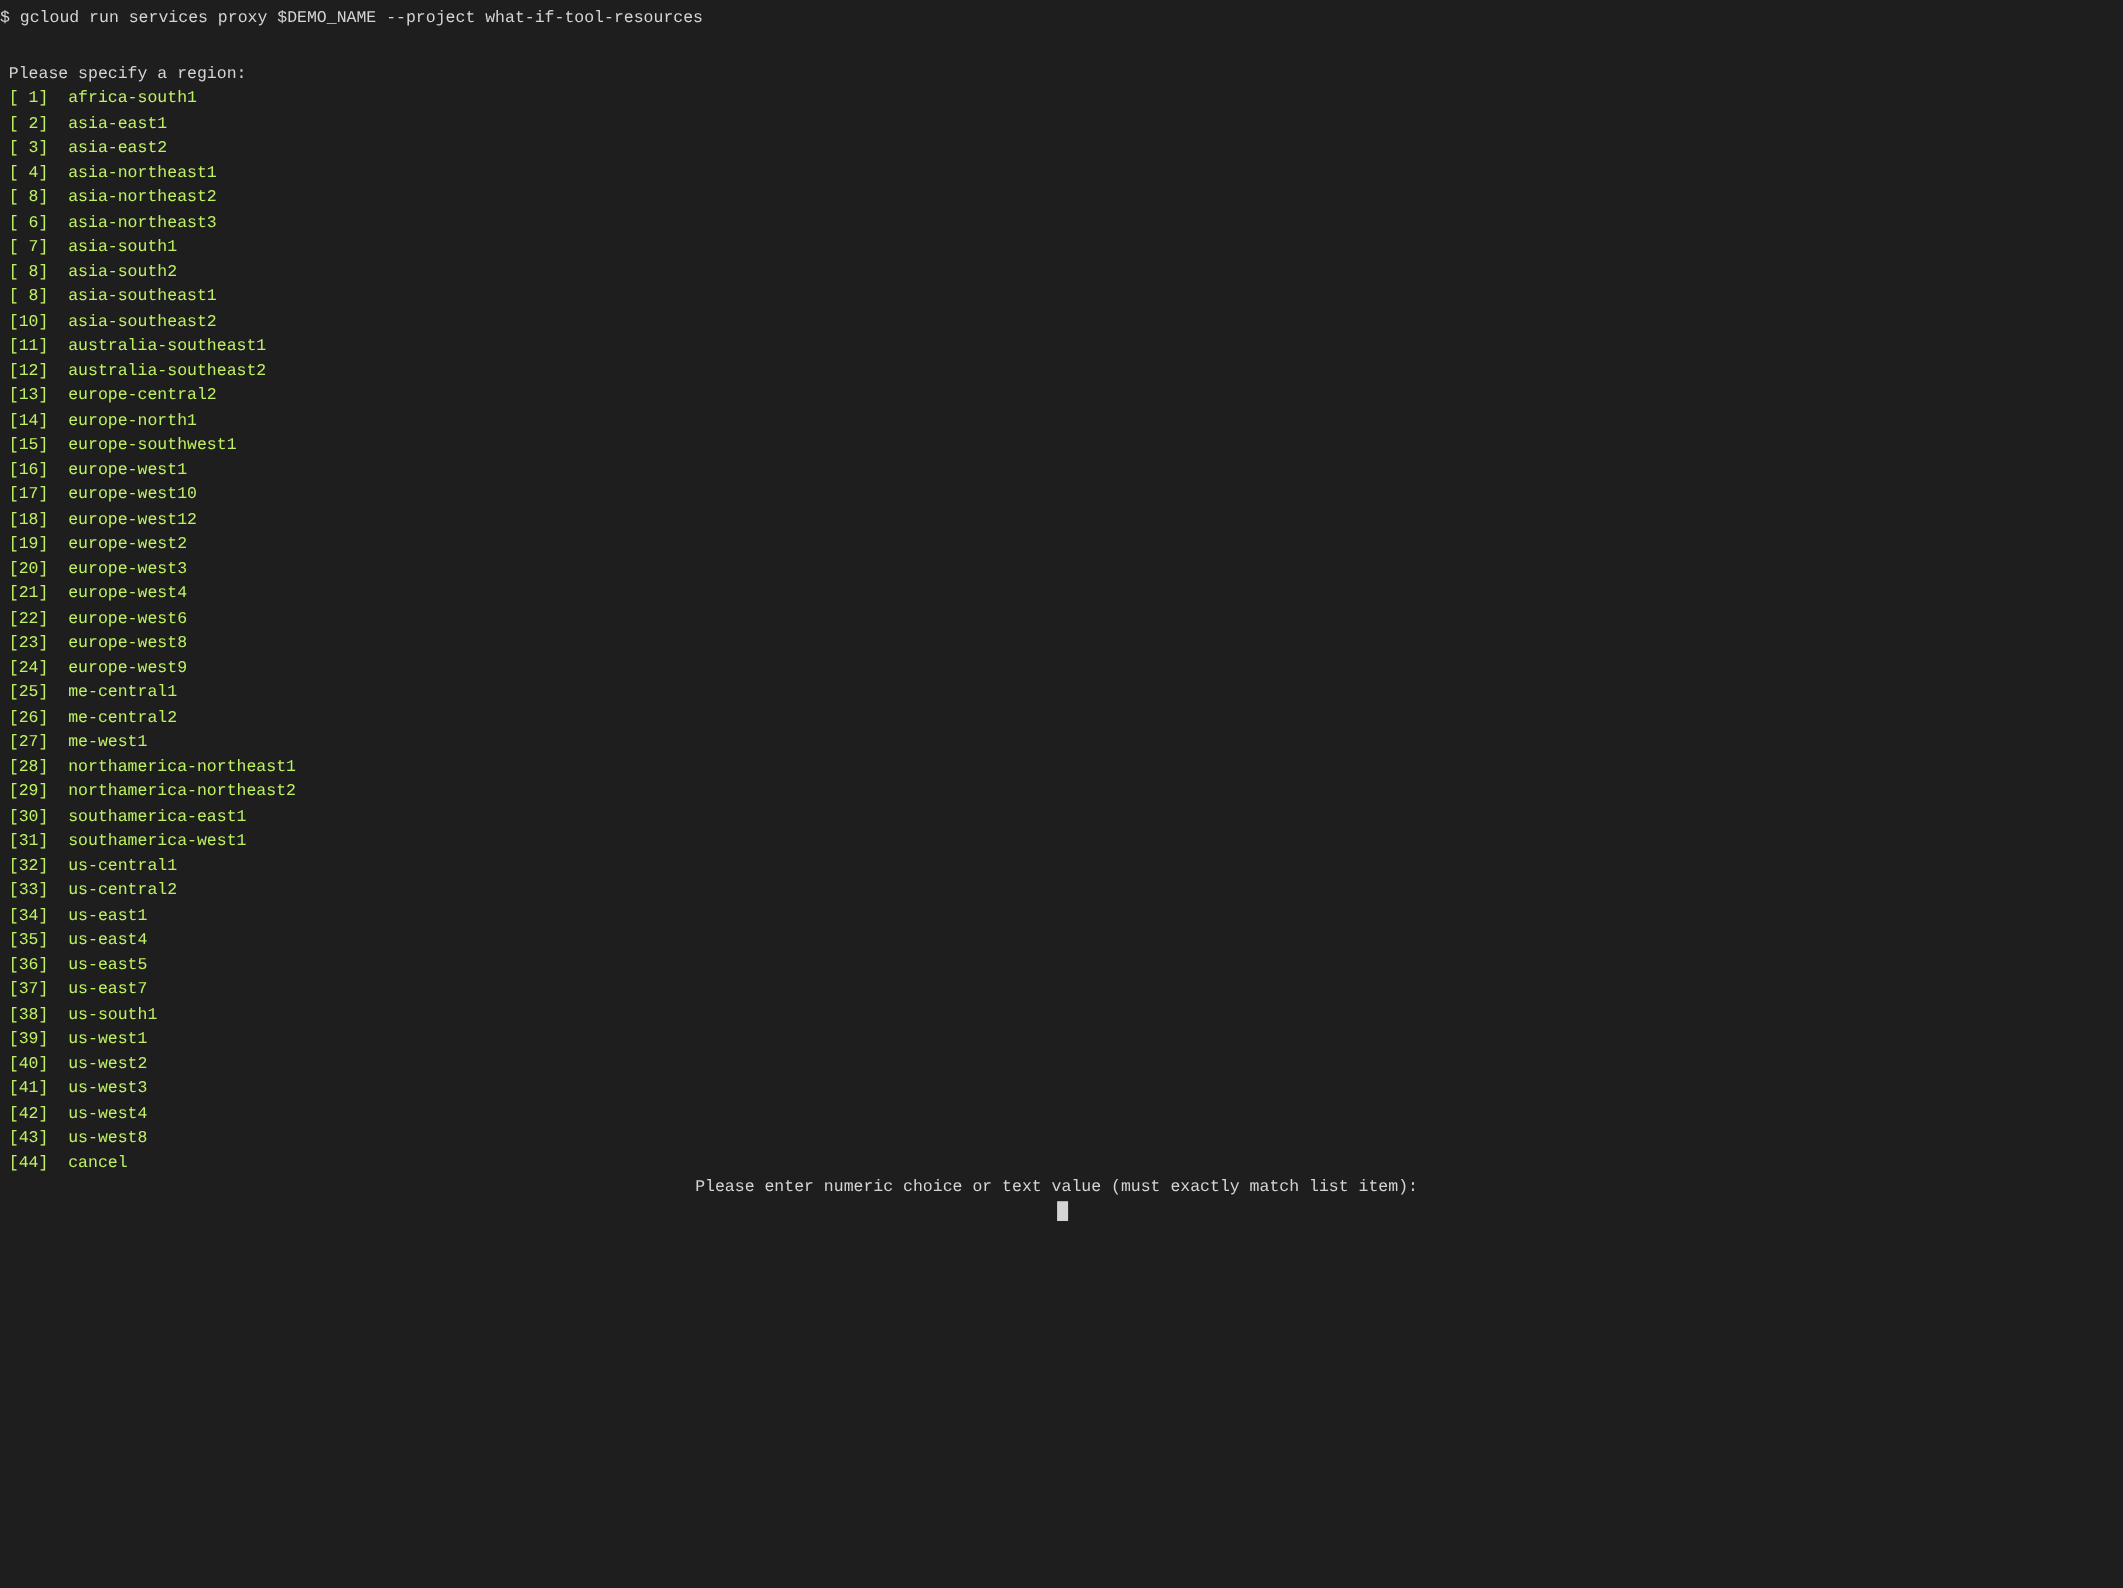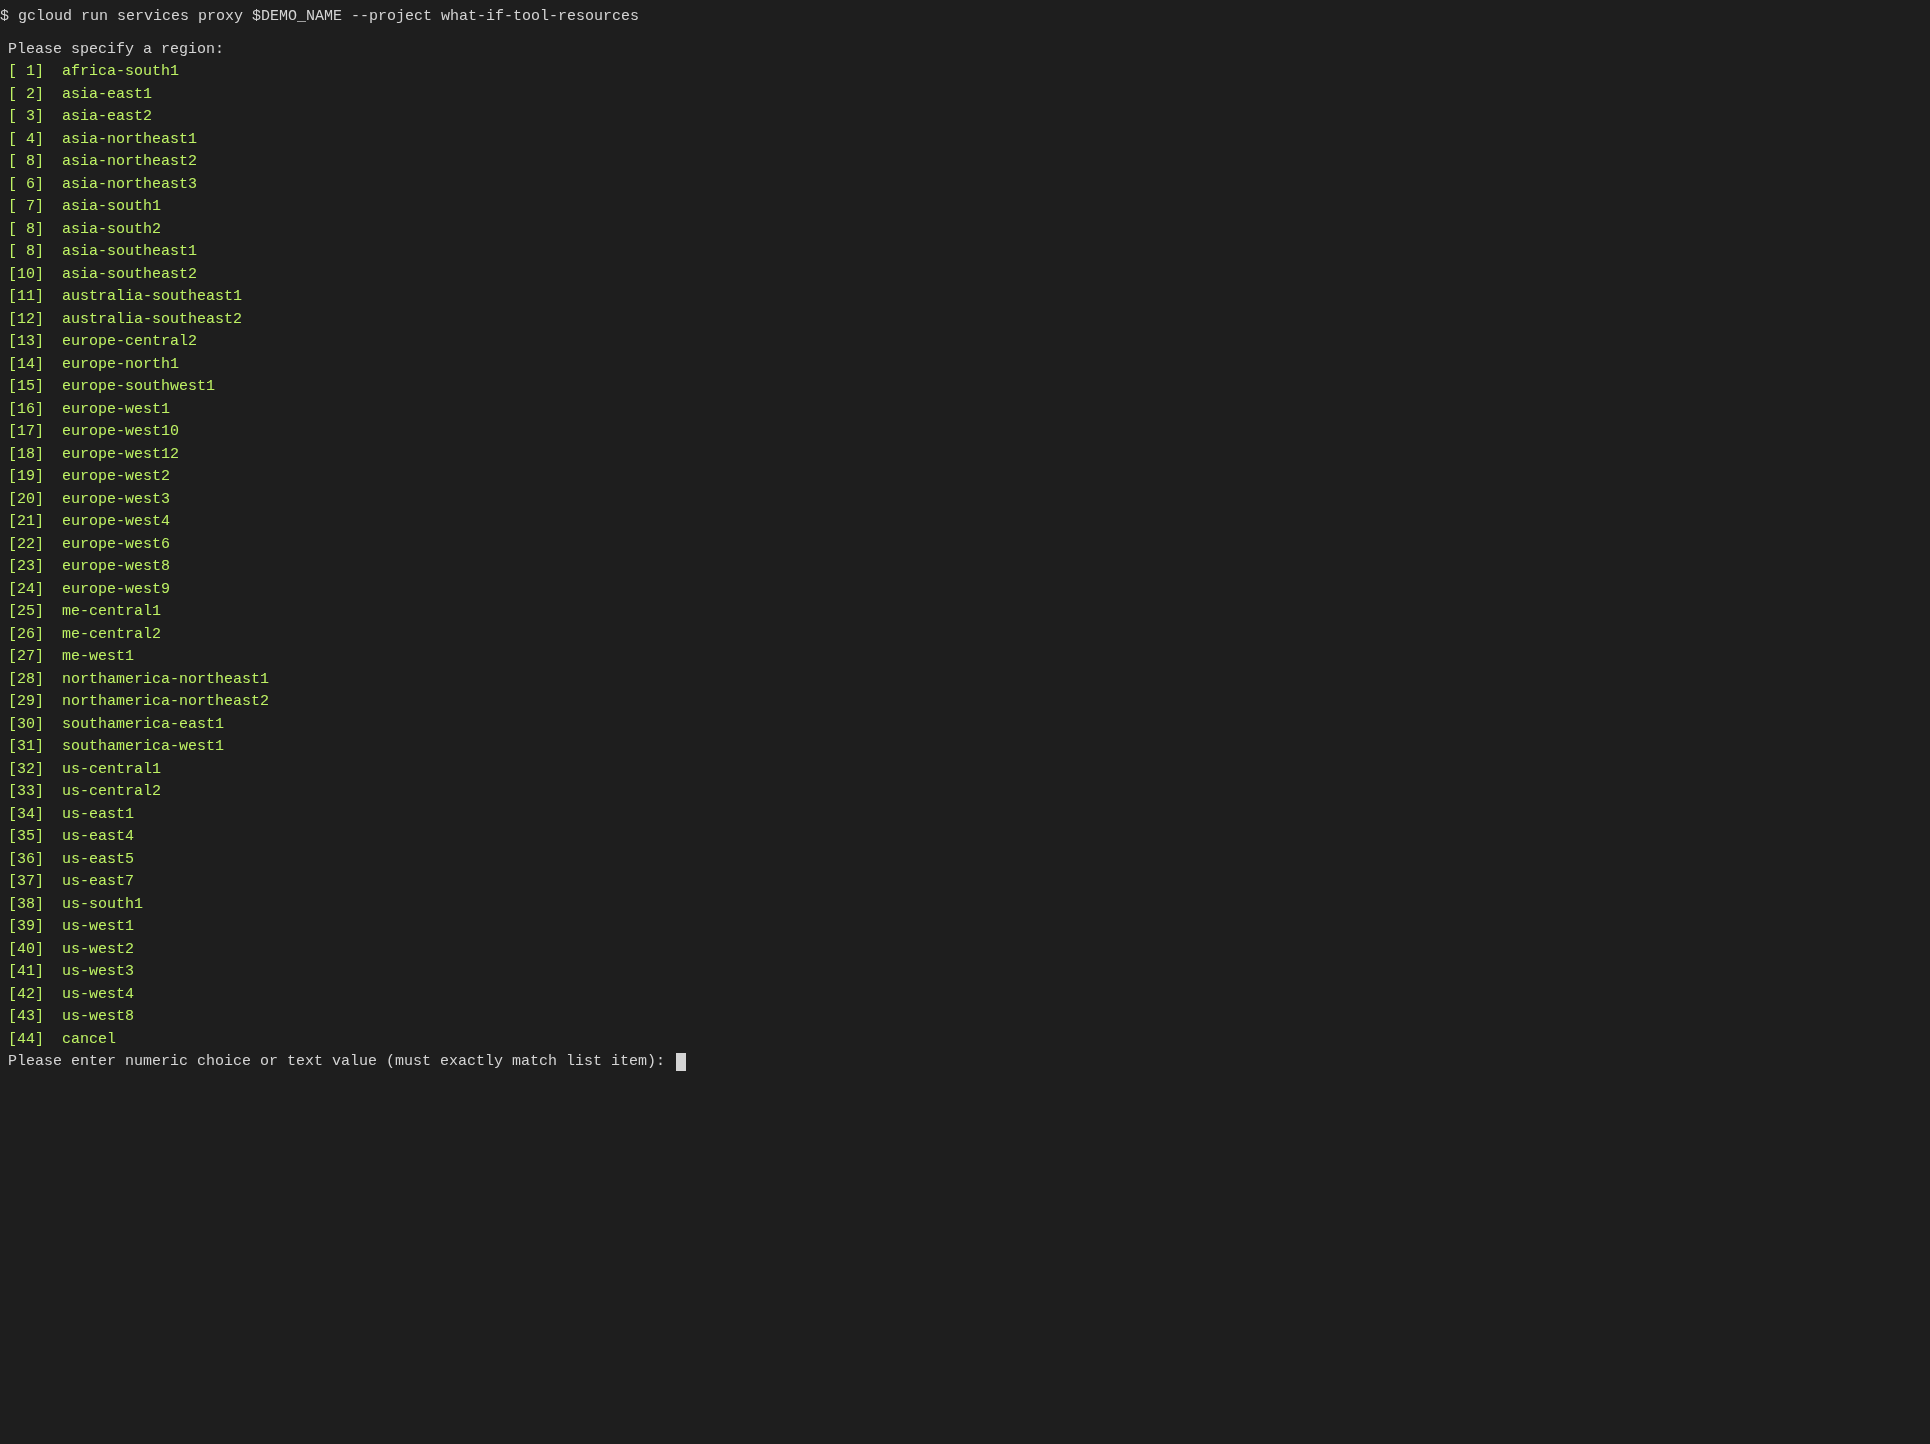--- a/index.html
+++ b/index.html
@@ -27,37 +27,39 @@
     }
 
     .title-bar {
       color: #d4d4d4;
       padding: 2px 0 6px 0;
       font-size: 15px;
     }
 
     .content {
       padding: 4px 8px;
+      margin-top: 18px;
     }
 
     .prompt-line {
       color: #d4d4d4;
       white-space: pre;
     }
 
     .region-item {
       white-space: pre;
       color: #bef264;
     }
 
     .input-line {
       white-space: pre;
       color: #d4d4d4;
       display: flex;
       align-items: center;
+      flex-direction: column;
     }
 
     .cursor {
       display: inline-block;
       width: 10px;
       height: 18px;
       background-color: #d4d4d4;
       vertical-align: middle;
       margin-left: 2px;
     }

